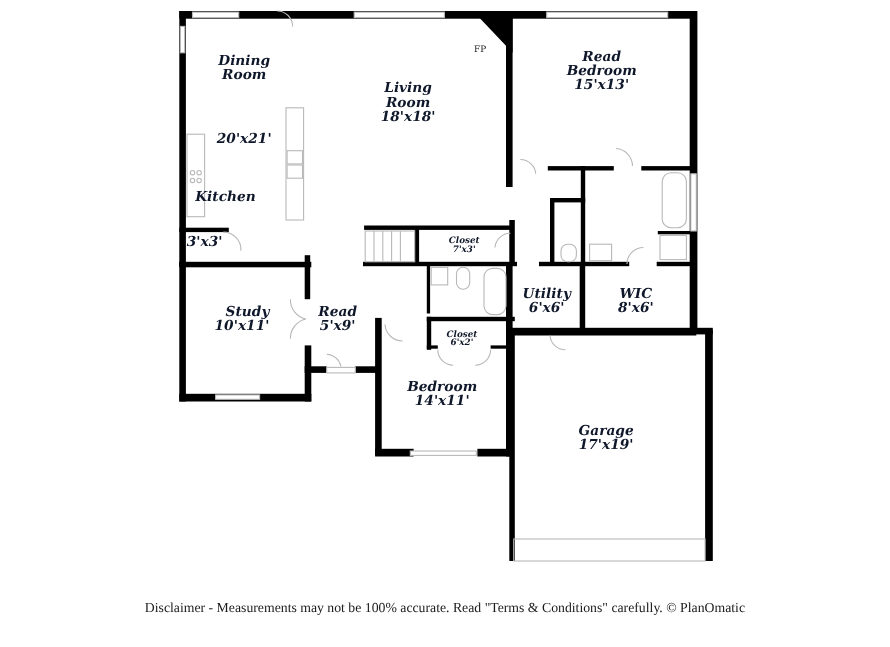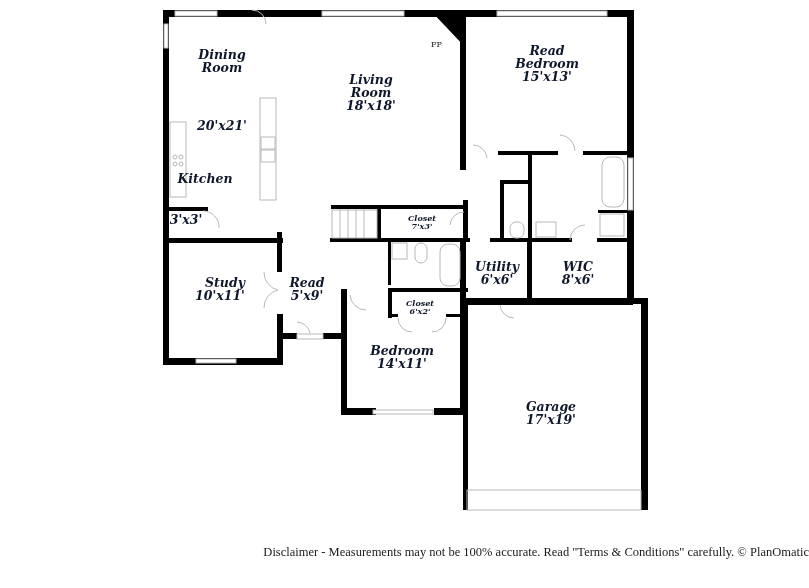--- a/index.html
+++ b/index.html
@@ -3,21 +3,21 @@
 <meta charset="utf-8">
 <style>
   html, body { margin: 0; padding: 0; background: #ffffff; }
   body { width: 809px; height: 588px; position: relative; overflow: hidden; font-family: "DejaVu Serif", "Liberation Serif", serif; }
   #plan { position: absolute; left: 0; top: 0; width: 809px; height: 588px; }
   .room-label { position: absolute; text-align: center; font-family: "DejaVu Serif", "Liberation Serif", serif; font-weight: bold; color: #0f172a; line-height: 1.05; transform: translateX(-50%); white-space: nowrap; font-style: italic; }
   .room-label .name { font-size: 12.5px; display: block; }
   .room-label .dim { font-size: 12.5px; display: block; }
   .room-label.small .name, .room-label.small .dim { font-size: 8px; }
   .fp-label { position: absolute; font-size: 8px; font-weight: normal; color: #1a1a1a; font-family: "DejaVu Serif", "Liberation Serif", serif; }
-  .disclaimer { position: absolute; left: 0; right: 0; top: 545px; text-align: right; font-family: "Liberation Serif", "DejaVu Serif", serif; font-size: 12.5px; color: #1a1a1a; }
+  .disclaimer { position: absolute; left: 0; right: 0; top: 545px; text-align: center; font-family: "Liberation Serif", "DejaVu Serif", serif; font-size: 12.5px; color: #1a1a1a; }
 </style>
 </head>
 <body>
 
 <svg id="plan" viewBox="0 0 809 588" xmlns="http://www.w3.org/2000/svg">
   <g fill="#000">
 
     <rect x="163" y="10" width="6" height="232"></rect>
 
     <rect x="163" y="10" width="300" height="7"></rect>
@@ -185,18 +185,18 @@
 <div class="room-label small" style="left:420px; top:299px;">
   <span class="name">Closet</span>
   <span class="dim">6'x2'</span>
 </div>
 
 <div class="room-label" style="left:402px; top:344px;">
   <span class="name">Bedroom</span>
   <span class="dim">14'x11'</span>
 </div>
 
-<div class="room-label" style="left:551px; top:400px;">
+<div class="room-label" style="left:551px; top:384px;">
   <span class="name">Garage</span>
   <span class="dim">17'x19'</span>
 </div>
 
 <div class="disclaimer">Disclaimer - Measurements may not be 100% accurate. Read "Terms &amp; Conditions" carefully. © PlanOmatic</div>
 
 </body></html>

